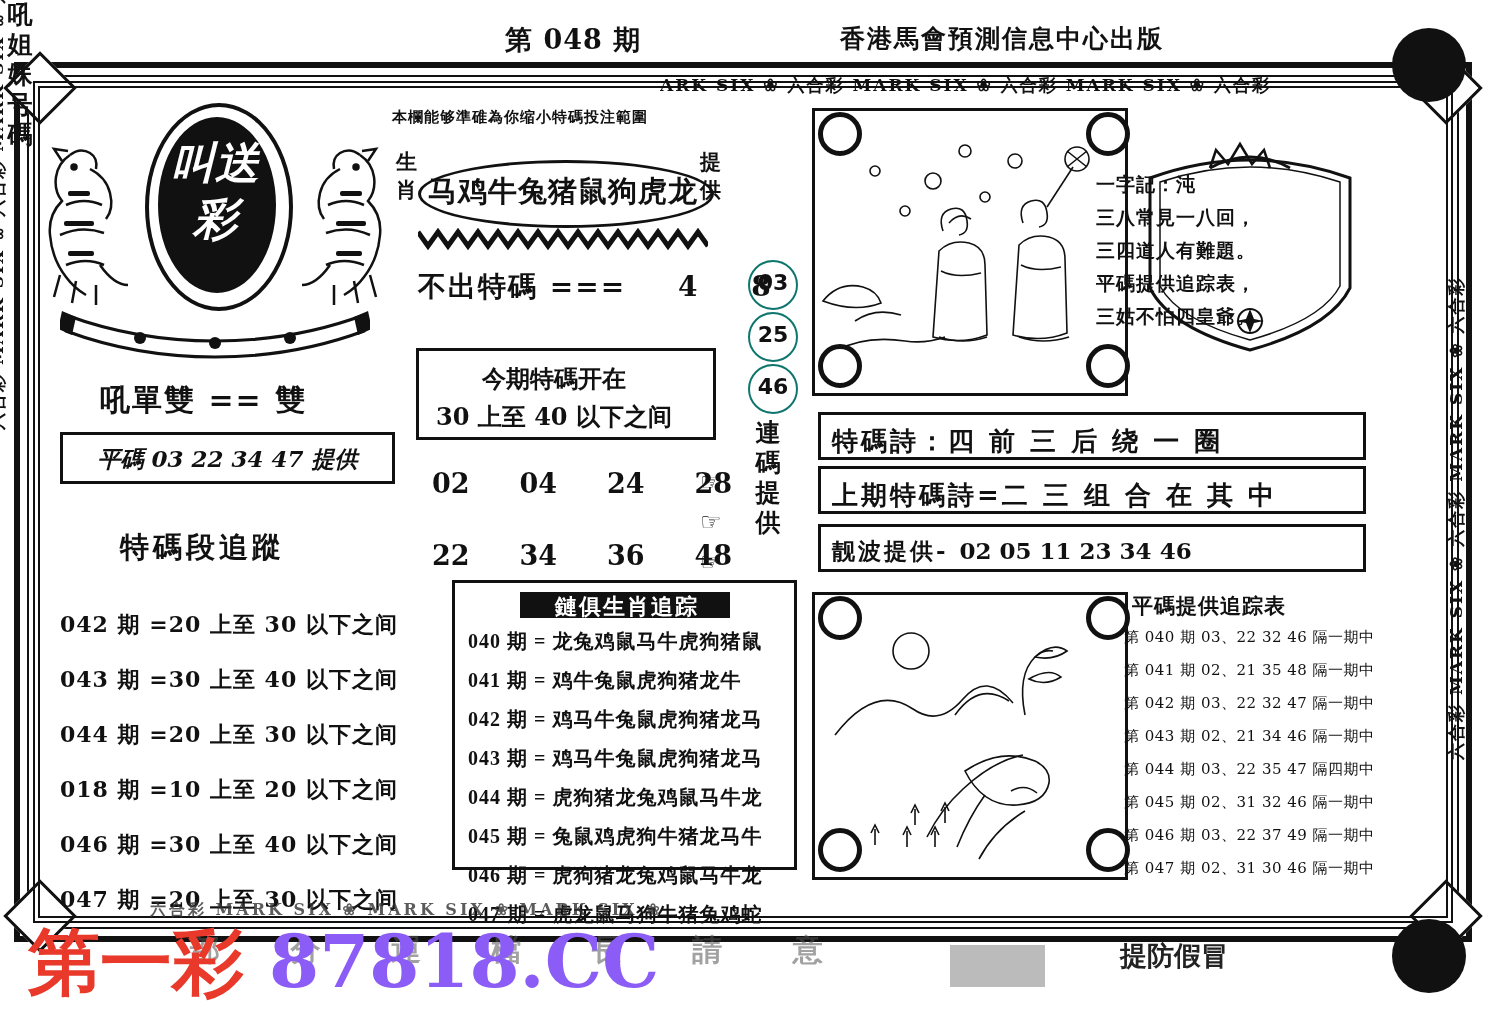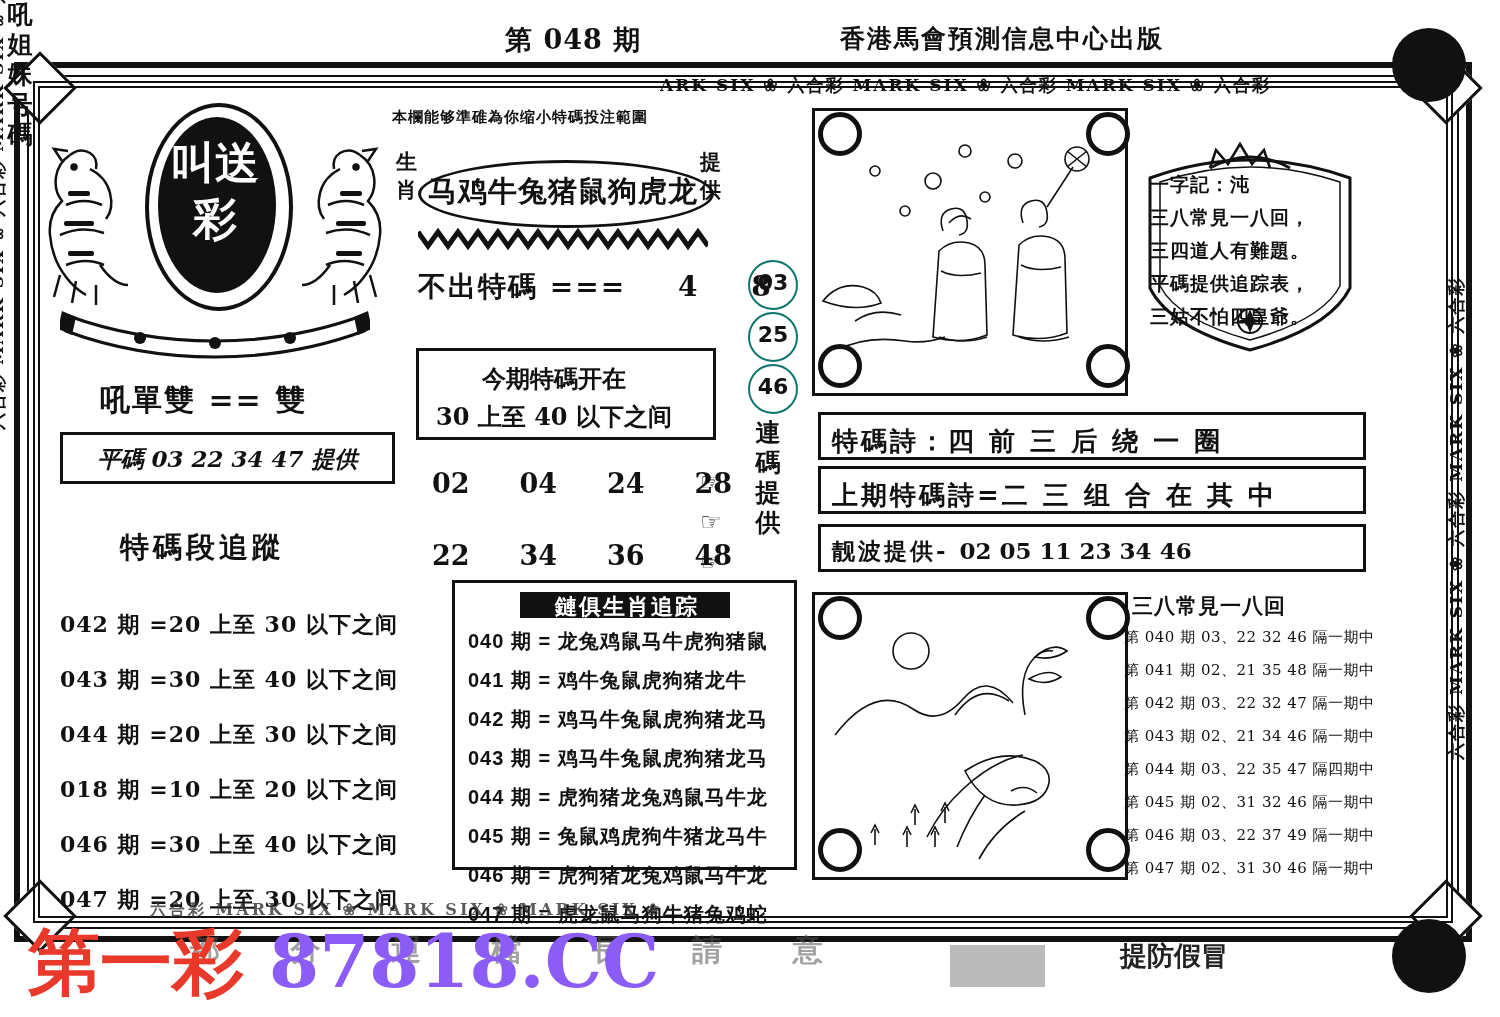--- a/index.html
+++ b/index.html
@@ -25,21 +25,21 @@
   .blob-br{right:34px;bottom:24px;}
 
   
   .strip{position:absolute;font-size:17px;font-weight:bold;letter-spacing:2px;
          white-space:nowrap;overflow:hidden;}
   .strip-top{left:660px;top:74px;width:790px;height:24px;}
   .strip-left{left:-14px;top:430px;width:700px;transform:rotate(-90deg);transform-origin:left top;}
   .strip-right{left:1445px;top:760px;width:700px;transform:rotate(-90deg);transform-origin:left top;}
 
   
-  .logo-wrap{position:absolute;left:40px;top:95px;width:350px;height:280px;}
+  .logo-wrap{position:absolute;left:40px;top:95px;width:350px;height:280px;font-style:italic;}
   .logo-oval{position:absolute;left:105px;top:8px;width:140px;height:200px;border:4px solid #111;
              border-radius:50%/50%;}
   .logo-oval2{position:absolute;left:118px;top:22px;width:114px;height:172px;border:2px solid #111;
              border-radius:50%/50%;background:#111;}
   .logo-txt{position:absolute;left:120px;top:40px;width:110px;text-align:center;color:#fff;
             font-size:44px;font-weight:bold;line-height:56px;
             font-family:"DejaVu Serif","Liberation Serif",serif;}
   .tiger{position:absolute;top:40px;width:110px;height:170px;}
   .tiger svg{width:100%;height:100%;}
   .tiger-l{left:0px;} .tiger-r{right:0px;}
@@ -77,40 +77,40 @@
   .numrow{position:absolute;width:300px;display:flex;justify-content:space-between;
           font-size:27px;font-weight:bold;font-family:"DejaVu Serif","Liberation Serif",serif;}
   .numrow-1{left:432px;top:468px;}
   .numrow-2{left:432px;top:540px;}
   .sx-box{position:absolute;left:452px;top:580px;width:345px;height:290px;}
   .sx-title{position:absolute;left:452px;top:592px;width:350px;text-align:center;font-size:22px;
             letter-spacing:2px;}
   .sx-title-bg{position:absolute;left:520px;top:592px;width:210px;height:26px;background:#111;}
   .sx-title span{position:relative;color:#fff;}
   .sx-list{position:absolute;left:468px;top:628px;width:330px;}
-  .sx-list div{font-size:20px;margin-bottom:12px;font-family:Liberation Sans, sans-serif;
+  .sx-list div{font-size:20px;margin-bottom:12px;font-family:Liberation Serif, serif;
                font-weight:bold;letter-spacing:1px;}
 
   
   .vcol{position:absolute;width:40px;text-align:center;font-size:25px;font-weight:bold;line-height:30px;
         font-family:"DejaVu Serif","Liberation Serif",serif;}
   .vcol-2{left:748px;top:418px;}
   .circ{position:absolute;left:748px;width:46px;height:46px;border:2px solid #0f766e;border-radius:50%;
         text-align:center;line-height:42px;font-size:22px;font-weight:bold;}
   .hand{position:absolute;left:700px;width:46px;height:24px;font-size:24px;}
 
   
   .pic{position:absolute;border:3px solid #111;background:#fff;overflow:hidden;}
   .pic-1{left:812px;top:108px;width:310px;height:282px;}
   .pic-2{left:812px;top:592px;width:310px;height:282px;}
   .ring{position:absolute;width:34px;height:34px;border:5px solid #111;border-radius:50%;background:#fff;}
 
   
   .shield{position:absolute;left:1140px;top:138px;width:220px;height:215px;}
-  .shield-txt{position:absolute;left:1150px;top:168px;width:160px;font-size:19px;line-height:33px;
+  .shield-txt{position:absolute;left:1096px;top:168px;width:160px;font-size:19px;line-height:33px;
               letter-spacing:1px;}
 
   
   .pbox{position:absolute;left:818px;height:48px;width:548px;}
   .pb1{top:412px;} .pb2{top:466px;} .pb3{top:524px;}
   .ptxt{position:absolute;left:832px;font-size:26px;letter-spacing:3px;}
   .pt1{top:424px;} .pt2{top:478px;} .pt3{top:536px;font-size:23px;text-align:center;}
   .pt3 .nums{letter-spacing:0;font-family:"DejaVu Serif","Liberation Serif",serif;}
 
   
@@ -385,21 +385,21 @@
         <path d="M92 252 l0 -16 M88 240 l4 -8 l4 8"></path>
         <path d="M120 252 l0 -16 M116 240 l4 -8 l4 8"></path>
       </g>
     </svg>
   </div>
   <div class="ring" style="left:818px;top:596px"></div>
   <div class="ring" style="left:1086px;top:596px"></div>
   <div class="ring" style="left:818px;top:828px"></div>
   <div class="ring" style="left:1086px;top:828px"></div>
 
-  <div class="tt-title cn">三八常見一八回</div>
+  <div class="tt-title cn">平碼提供追踪表</div>
   <div class="tt-list">
     <div>第 040 期 03、22  32  46 隔一期中</div>
     <div>第 041 期 02、21  35  48 隔一期中</div>
     <div>第 042 期 03、22  32  47 隔一期中</div>
     <div>第 043 期 02、21  34  46 隔一期中</div>
     <div>第 044 期 03、22  35  47 隔四期中</div>
     <div>第 045 期 02、31  32  46 隔一期中</div>
     <div>第 046 期 03、22  37  49 隔一期中</div>
     <div>第 047 期 02、31  30  46 隔一期中</div>
   </div>

